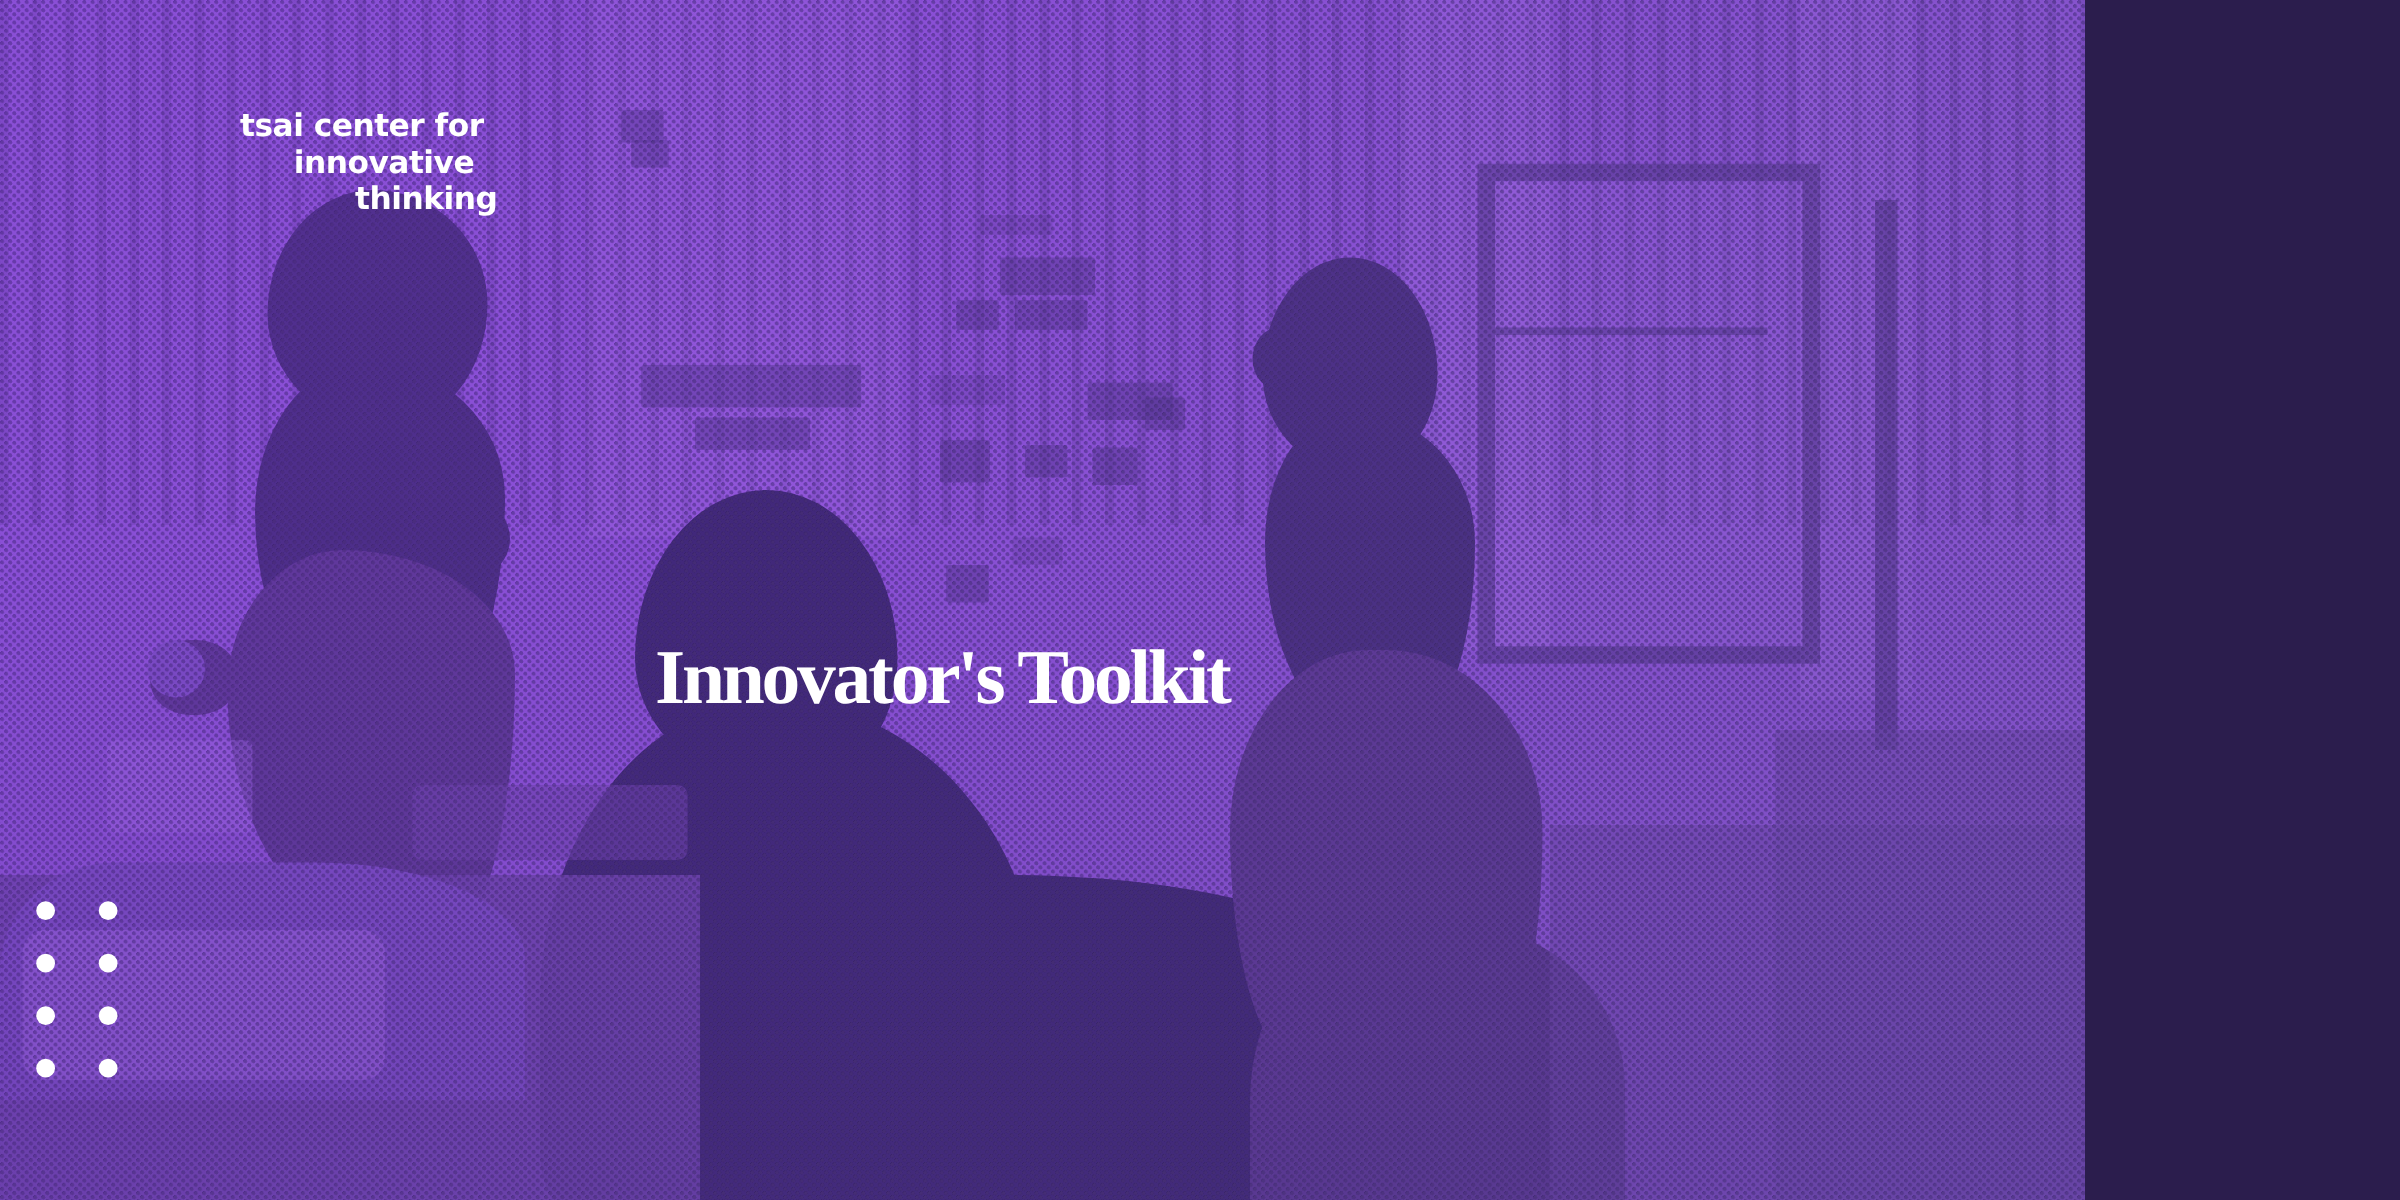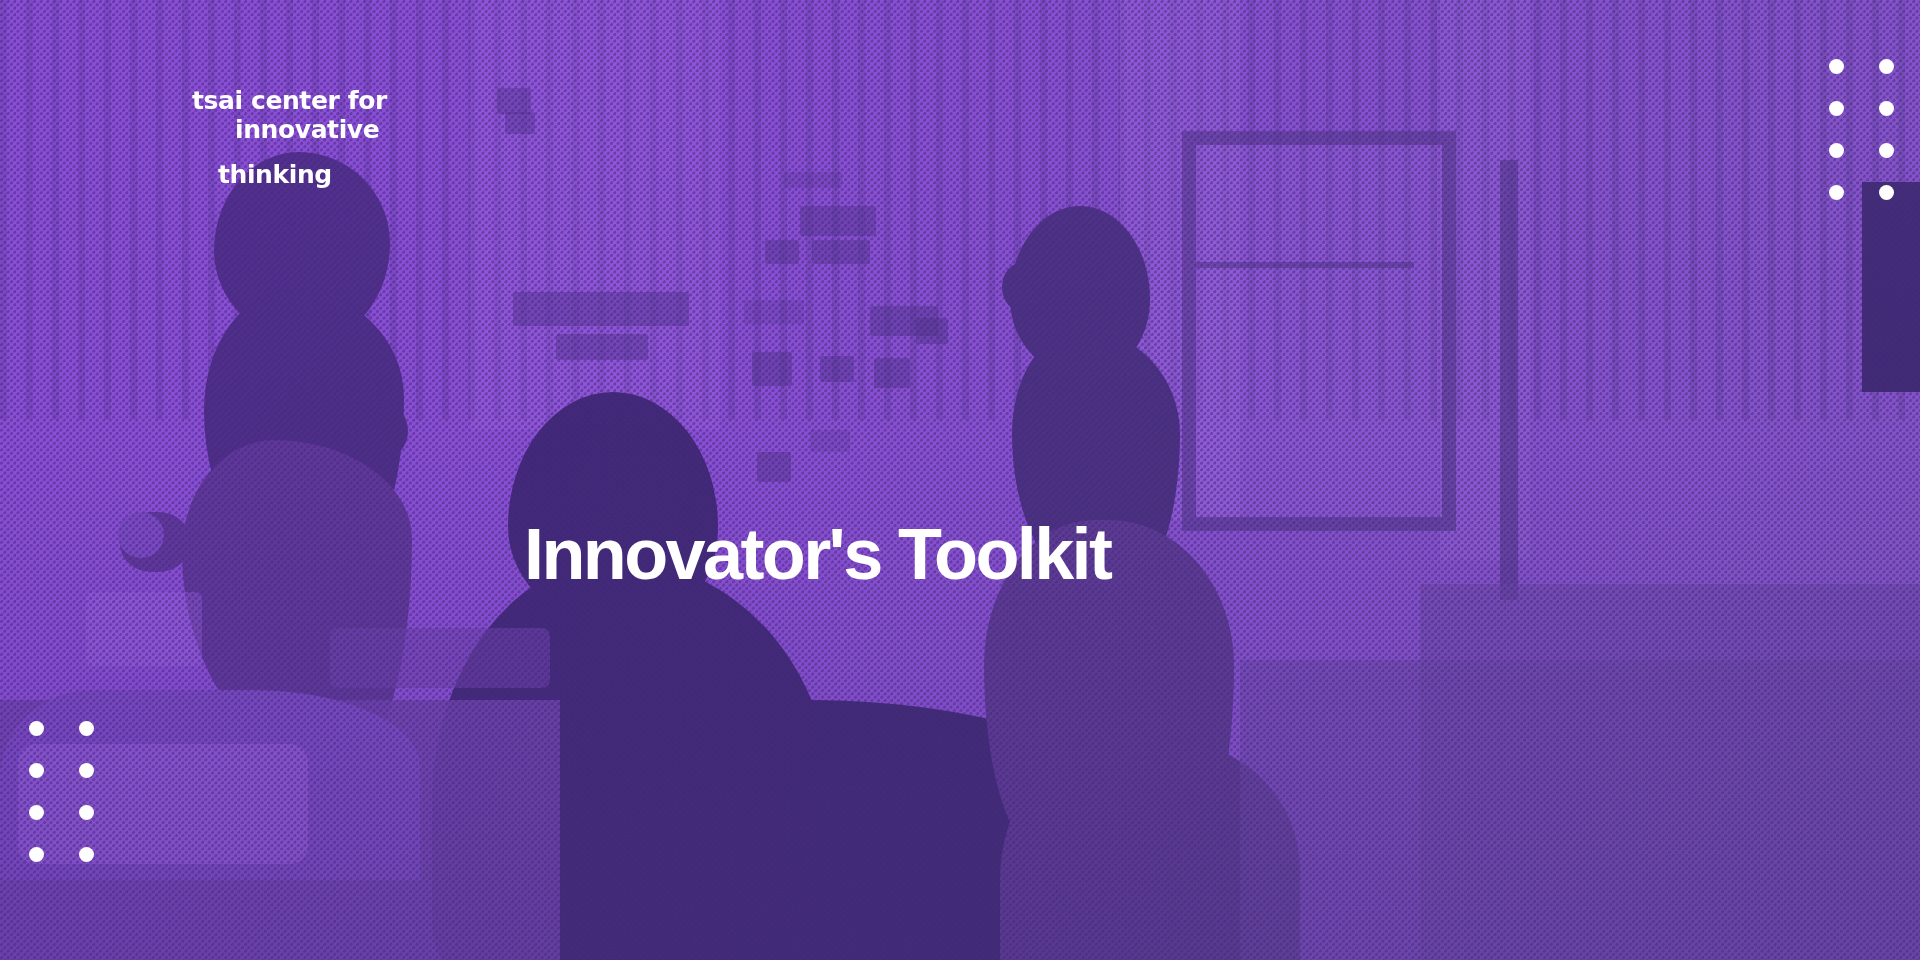--- a/index.html
+++ b/index.html
@@ -3,21 +3,21 @@
 <meta charset="utf-8">
 <title>Event Banner</title>
 <style>
   html, body {
     margin: 0;
     padding: 0;
     background: #2b1d4d;
   }
   #banner {
     position: relative;
-    width: 1920px;
+    width: 1668px;
     height: 960px;
     overflow: hidden;
     background: #0f766e;
     font-family: "Liberation Sans", sans-serif;
     -webkit-font-smoothing: antialiased;
   }
 
   
   .photo-layer {
     position: absolute;
@@ -139,32 +139,32 @@
     left: 192px;
     color: #ffffff;
     font-family: "DejaVu Sans", sans-serif;
     font-weight: 700;
     font-size: 25px;
     line-height: 1.16;
     letter-spacing: -0.4px;
   }
   #logo .line { display: block; white-space: nowrap; }
   #logo .line-2 { padding-left: 43px; }
-  #logo .line-3 { padding-left: 26px; margin-top: 16px; }
+  #logo .line-3 { padding-left: 92px; }
 
   
   #title {
     position: absolute;
     left: 524px;
     top: 466px;
     width: 1000px;
     color: #ffffff;
-    font-family: Liberation Sans, sans-serif;
+    font-family: Liberation Serif, serif;
     font-weight: 700;
-    font-size: 72px;
+    font-size: 62px;
     line-height: 1.12;
     letter-spacing: -2.6px;
   }
   #title .line { display: block; white-space: nowrap; }
 </style>
 </head>
 <body>
 
 <div id="banner">
 

